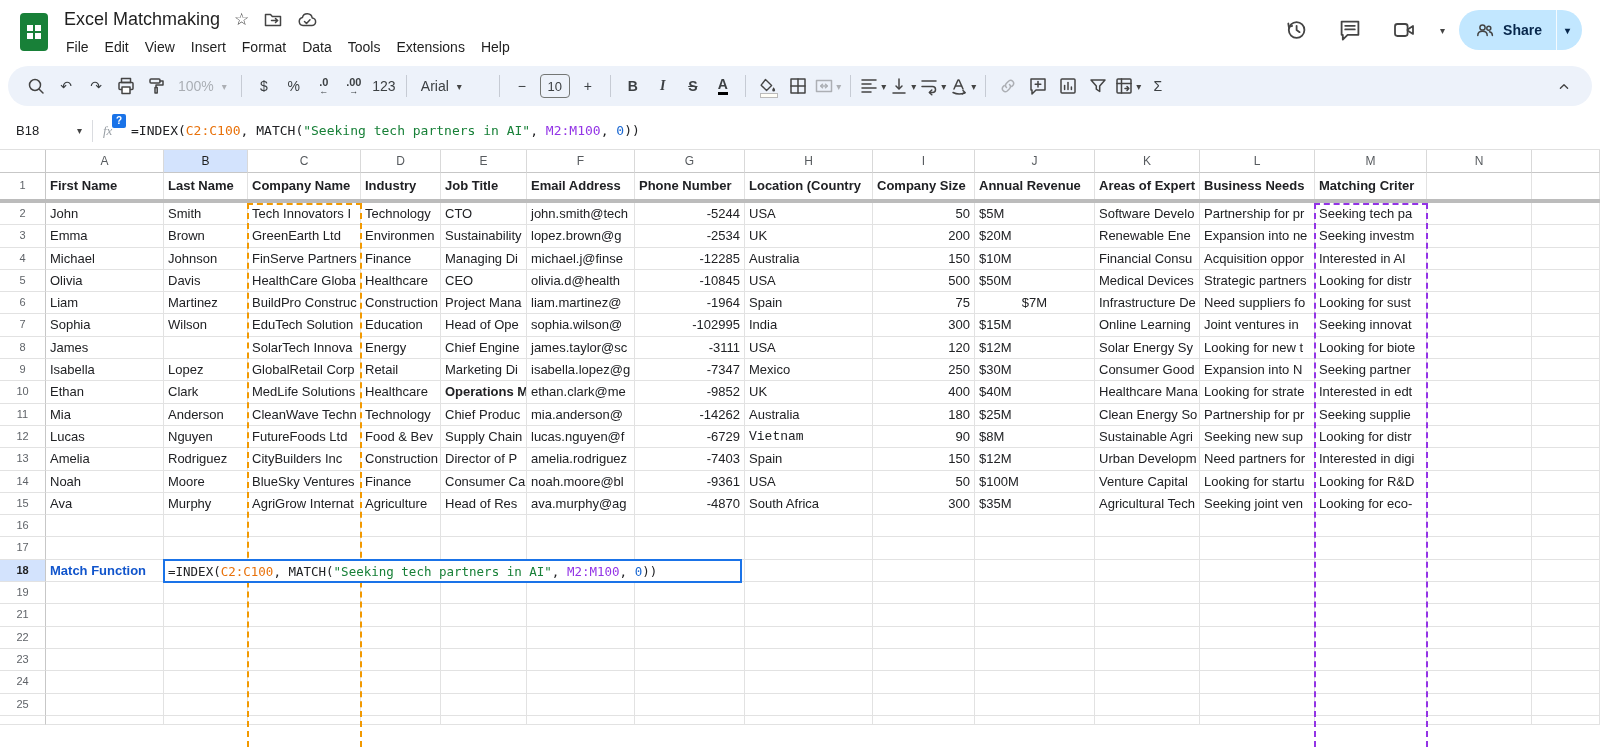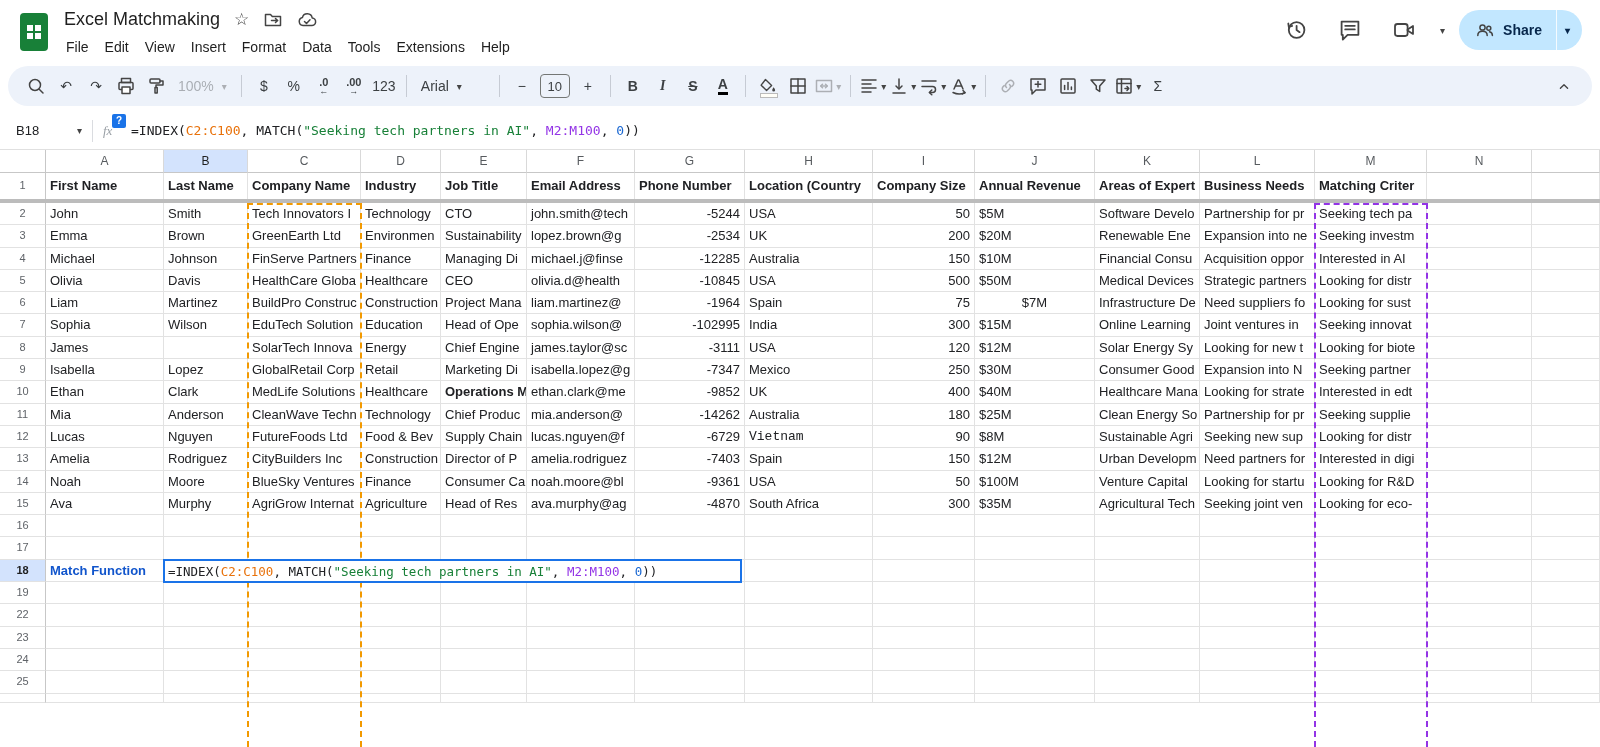--- a/index.html
+++ b/index.html
@@ -722,20 +722,38 @@
       <div class="gcell" style="width: 128px;"></div>
       <div class="gcell num" style="width: 102px;"></div>
       <div class="gcell" style="width: 120px;"></div>
       <div class="gcell" style="width: 105px;"></div>
       <div class="gcell" style="width: 115px;"></div>
       <div class="gcell" style="width: 112px;"></div>
       <div class="gcell" style="width: 105px;"></div>
       <div class="gcell" style="width: 68px;"></div>
     </div>
     <div class="grow">
+      <div class="gut" style="width: 46px;">21</div>
+      <div class="gcell" style="width: 118px;"></div>
+      <div class="gcell" style="width: 84px;"></div>
+      <div class="gcell" style="width: 113px;"></div>
+      <div class="gcell" style="width: 80px;"></div>
+      <div class="gcell" style="width: 86px;"></div>
+      <div class="gcell" style="width: 108px;"></div>
+      <div class="gcell num" style="width: 110px;"></div>
+      <div class="gcell" style="width: 128px;"></div>
+      <div class="gcell num" style="width: 102px;"></div>
+      <div class="gcell" style="width: 120px;"></div>
+      <div class="gcell" style="width: 105px;"></div>
+      <div class="gcell" style="width: 115px;"></div>
+      <div class="gcell" style="width: 112px;"></div>
+      <div class="gcell" style="width: 105px;"></div>
+      <div class="gcell" style="width: 68px;"></div>
+    </div>
+    <div class="grow">
       <div class="gut" style="width: 46px;">22</div>
       <div class="gcell" style="width: 118px;"></div>
       <div class="gcell" style="width: 84px;"></div>
       <div class="gcell" style="width: 113px;"></div>
       <div class="gcell" style="width: 80px;"></div>
       <div class="gcell" style="width: 86px;"></div>
       <div class="gcell" style="width: 108px;"></div>
       <div class="gcell num" style="width: 110px;"></div>
       <div class="gcell" style="width: 128px;"></div>
       <div class="gcell num" style="width: 102px;"></div>

